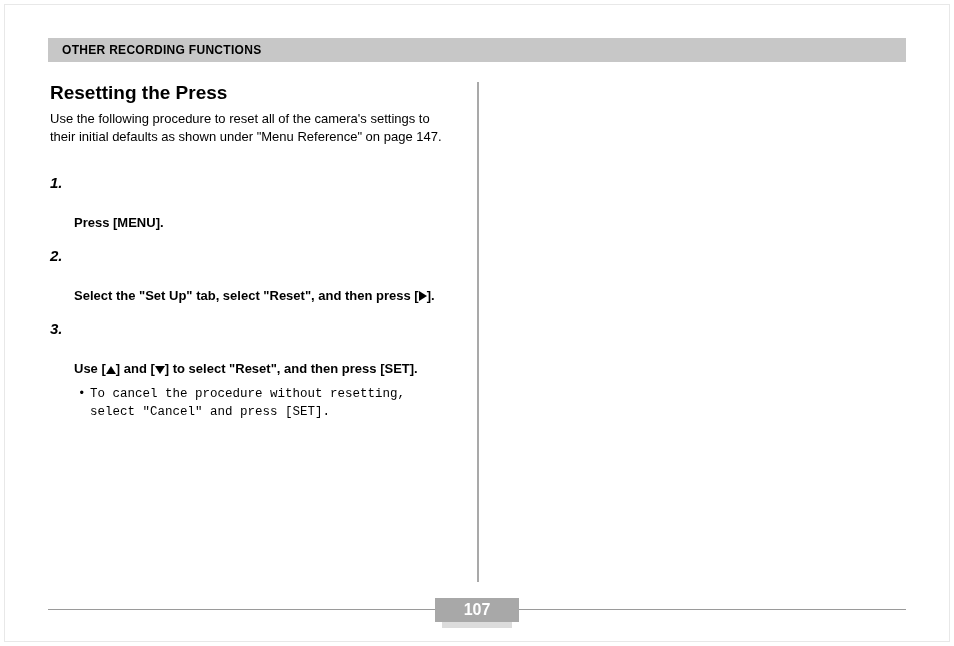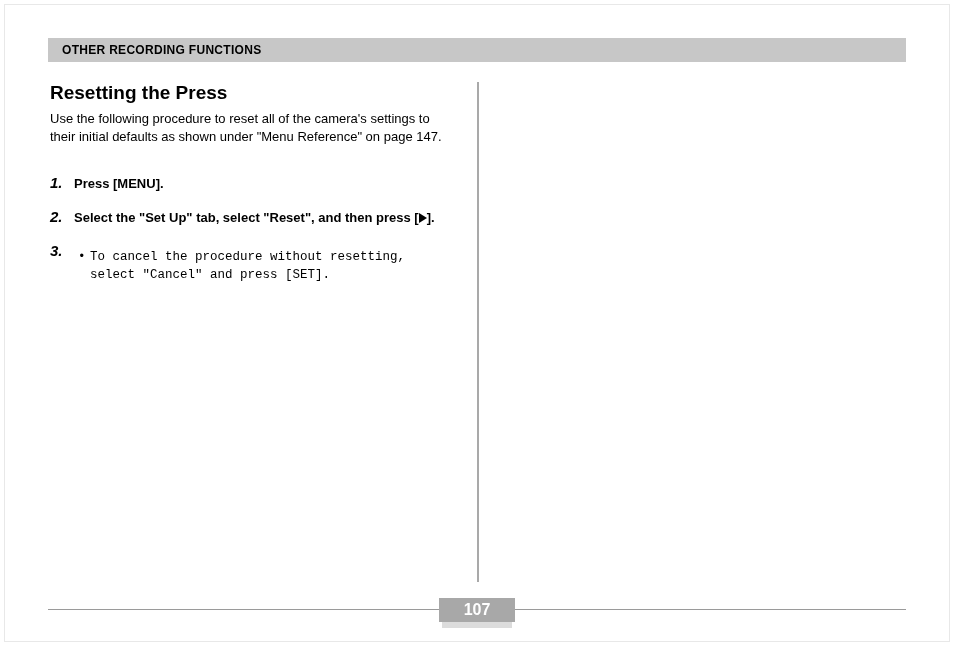--- a/index.html
+++ b/index.html
@@ -75,20 +75,21 @@
   }
   .step .num {
     font-size: 15px;
     font-weight: bold;
     font-style: italic;
     width: 24px;
     flex: none;
   }
   .step .body {
     flex: 1;
+    margin-top: 39px;
   }
   .step-title {
     font-size: 13px;
     font-weight: bold;
     line-height: 1.45;
   }
   .substeps {
     list-style: none;
     padding: 0;
     margin: 6px 0 0 0;
@@ -114,21 +115,21 @@
     right: 48px;
     bottom: 36px;
     height: 0;
     border-top: 1px solid #9a9a9a;
   }
   .page-number-box {
     position: absolute;
     left: 50%;
     transform: translateX(-50%);
     bottom: 24px;
-    width: 76px;
+    width: 84px;
     height: 24px;
     background: #a8a8a8;
     color: #fff;
     font-weight: bold;
     font-size: 16px;
     display: flex;
     align-items: center;
     justify-content: center;
   }
   .page-number-underbar {
@@ -197,20 +198,23 @@
           <div class="body">
             <span class="step-title">
               <span>Select the "Set Up" tab, select "Reset", and then press [</span><span class="tri tri-right"></span><span>].</span>
             </span>
           </div>
         </li>
 
         <li class="step">
           <span class="num">3.</span>
           <div class="body">
+            <span class="step-title">
+              <span>Use [</span><span class="tri tri-up"></span><span>] and [</span><span class="tri tri-down"></span><span>] to select "Reset", and then press [SET].</span>
+            </span>
             <ul class="substeps">
               <li>To cancel the procedure without resetting, select "Cancel" and press [SET].</li>
             </ul>
           </div>
         </li>
       </ol>
     </div>
     <div class="col"></div>
   </div>
 

